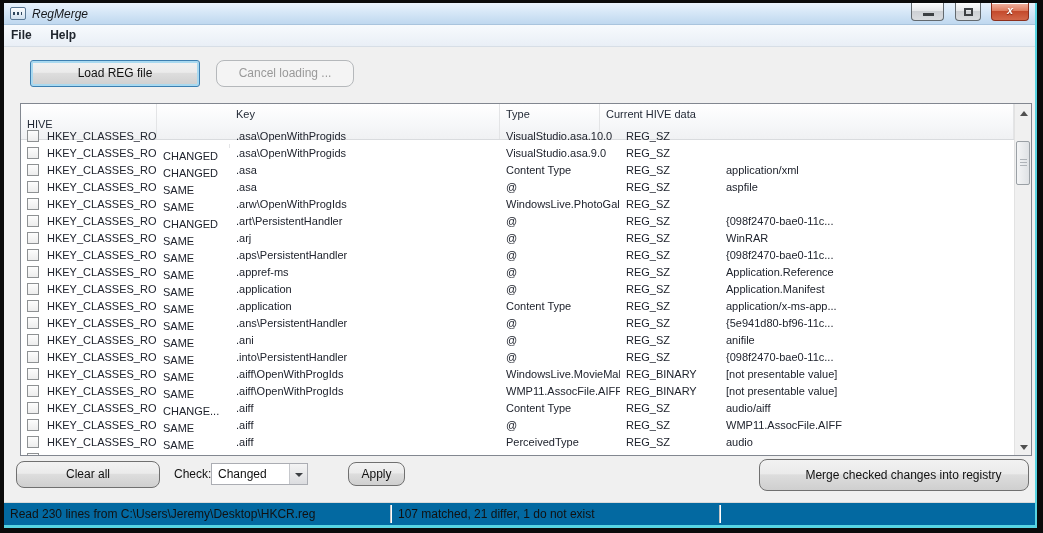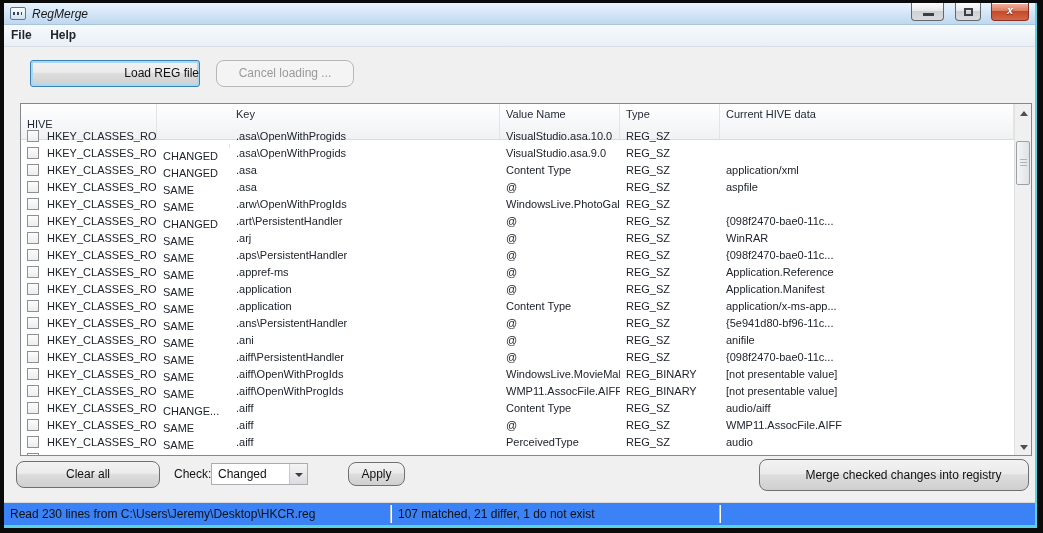--- a/index.html
+++ b/index.html
@@ -35,21 +35,21 @@
   
   .menubar { position:absolute; left:0; top:22px; width:100%; height:22px;
              background:linear-gradient(180deg,#f7fafd,#e9eff6); border-bottom:1px solid #d7dee6; }
   .menu-item { display:inline-block; padding:3px 7px 0 7px; font-size:12px; font-weight:700; color:#20262e; cursor:default; }
 
   
   .btn { position:absolute; font-size:12px; color:#111; text-align:center;
          background:linear-gradient(180deg,#f2f2f2 0%,#ebebeb 45%,#dddddd 50%,#cfcfcf 100%);
          border:1px solid #707070; border-radius:8px; }
   .btn-load { left:26px; top:57px; width:170px; height:27px; line-height:25px;
-              border:1px solid #3c7fb1; box-shadow: inset 0 0 0 2px #a9d9f0; border-radius:3px;text-align:right; }
+              border:1px solid #3c7fb1; box-shadow: inset 0 0 0 2px #a9d9f0; border-radius:3px; }
   .btn-cancel { left:212px; top:57px; width:138px; height:27px; line-height:25px;
               background:#f4f4f4; border:1px solid #b5b8bb; color:#9a9a9a; }
 
   
   .table { position:absolute; left:16px; top:100px; width:1012px; height:353px;
            background:#ffffff; border:1px solid #828790; overflow:hidden; }
   .thead { position:absolute; left:0; top:0; right:17px; height:36px;
            background:linear-gradient(180deg,#ffffff,#f6f7f9 60%,#f0f1f3);
            border-bottom:1px solid #d9dbde; display:flex; }
   .th { font-size:11px; color:#1f2633; padding:4px 0 0 6px; border-right:1px solid #e3e4e6;
@@ -85,21 +85,21 @@
   .combo { position:absolute; left:207px; top:460px; width:97px; height:22px; background:#fff;
            border:1px solid #abadb3; }
   .combo-text { position:absolute; left:6px; top:3px; font-size:12px; color:#111; }
   .combo-btn { position:absolute; right:0; top:0; width:18px; height:100%; border-left:1px solid #c6c8cc;
            background:linear-gradient(180deg,#f4f4f4,#dcdde0); }
   .combo-btn .arrow.down { border-left-width:4px; border-right-width:4px; border-top:4px solid #3c3f42; margin:-1px 0 0 -4px; }
   .btn-apply { left:312px; top:459px; width:57px; height:24px; line-height:22px;margin-left:32px; }
   .btn-merge { left:755px; top:456px; width:270px; height:32px; line-height:30px;padding-left:19px; }
 
   
-  .statusbar { position:absolute; left:0; bottom:0; width:100%; height:23px; background:#3b82f6;
+  .statusbar { position:absolute; left:0; bottom:0; width:100%; height:23px; background:#0369a1;
                border-top:1px solid #dadada; }
   .status-text { position:absolute; top:4px; font-size:12px; color:#111; white-space:nowrap; }
   .status-left { left:6px; }
   .status-right { left:394px; }
   .status-div { position:absolute; top:2px; bottom:2px; width:1px; background:#c3c3c3; box-shadow:1px 0 0 #ffffff; }
   .div-1 { left:386px; } .div-2 { left:715px; }
 </style>
 </head>
 <body>
 
@@ -125,21 +125,20 @@
   </div>
 
   <div class="btn btn-load">Load REG file</div>
   <div class="btn btn-cancel">Cancel loading ...</div>
 
   <div class="table">
     <div class="thead">
       <div class="th c-hive">HIVE</div>
       <div class="th c-cmp">Compare</div>
       <div class="th c-key">Key</div>
-      <div class="th c-vn">Value Name</div>
       <div class="th c-type">Type</div>
       <div class="th c-cur">Current HIVE data</div>
     </div>
     <div class="tbody">
         <div class="tr">
     <div class="td c-hive">
       <span class="cb"></span>
       <span>HKEY_CLASSES_ROOT</span>
     </div>
     <div class="td c-cmp">CHANGED</div>
@@ -292,21 +291,21 @@
     <div class="td c-type">REG_SZ</div>
     <div class="td c-reg">anifile</div>
     <div class="td c-cur"></div>
   </div>
         <div class="tr">
     <div class="td c-hive">
       <span class="cb"></span>
       <span>HKEY_CLASSES_ROOT</span>
     </div>
     <div class="td c-cmp">SAME</div>
-    <div class="td c-key">.aiff\PersistentHandler</div>
+    <div class="td c-key">.into\PersistentHandler</div>
     <div class="td c-vn">@</div>
     <div class="td c-type">REG_SZ</div>
     <div class="td c-reg">{098f2470-bae0-11c...</div>
     <div class="td c-cur"></div>
   </div>
         <div class="tr">
     <div class="td c-hive">
       <span class="cb"></span>
       <span>HKEY_CLASSES_ROOT</span>
     </div>

